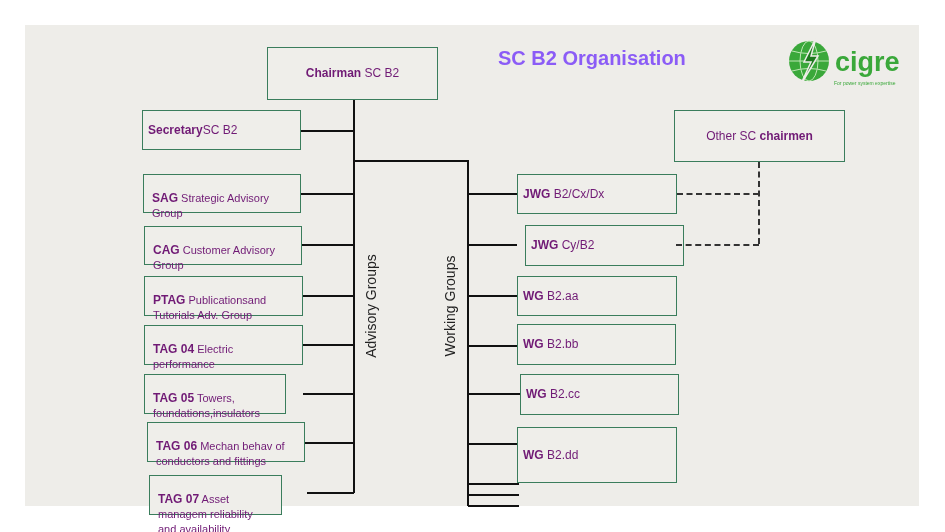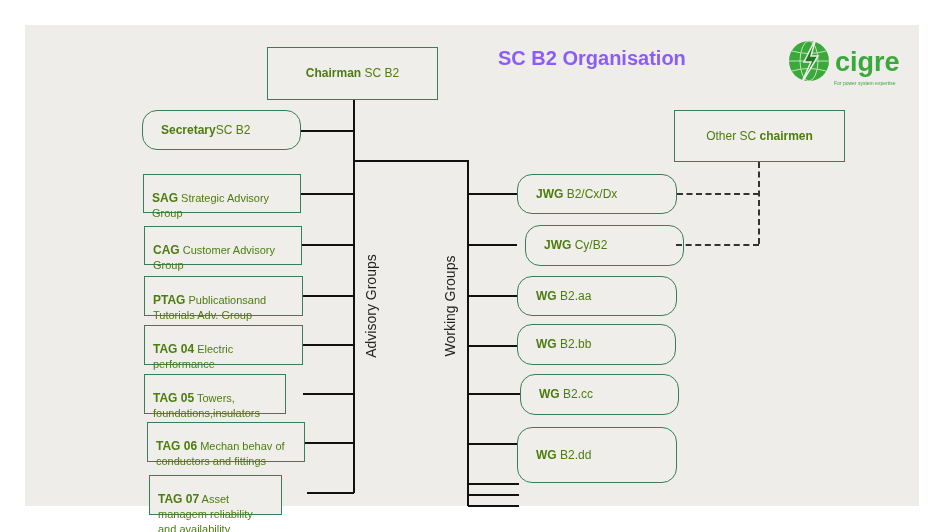--- a/index.html
+++ b/index.html
@@ -1,23 +1,23 @@
 <!DOCTYPE html>
 <html><head>
 <meta charset="utf-8">
 <style>
   html, body { margin:0; padding:0; }
   body { width:945px; height:532px; background:#ffffff; position:relative; overflow:hidden;
          font-family:"Liberation Sans", sans-serif; }
   .slide { position:absolute; left:25px; top:25px; width:894px; height:481px; background:#eeede9; }
   .box { position:absolute; box-sizing:border-box; border:1.5px solid #3a7d5c; background:#efeeea;
-         font-size:12px; color:#4d7c0f; line-height:15px; }
+         font-size:12px; color:#701a75; line-height:15px; }
   .box b { font-weight:bold; }
   .center { display:flex; align-items:center; justify-content:center; }
-  .leftpad { display:flex; align-items:center; padding-left:18px;border-radius:15px; }
+  .leftpad { display:flex; align-items:center; padding-left:5px; }
   .small { font-size:11px; line-height:15px; padding:16px 8px; }
   .small b { font-size:12px; }
   .line { position:absolute; background:#111; }
   .dash-h { position:absolute; height:0; border-top:2px dashed #333; }
   .dash-v { position:absolute; width:0; border-left:2px dashed #333; }
   .title { position:absolute; left:498px; top:47px; color:#8b5cf6; font-weight:bold; font-size:20px; }
   .vlabel { position:absolute; font-size:14px; color:#222; transform:rotate(-90deg); transform-origin:center; white-space:nowrap; }
 </style>
 </head>
 <body>

